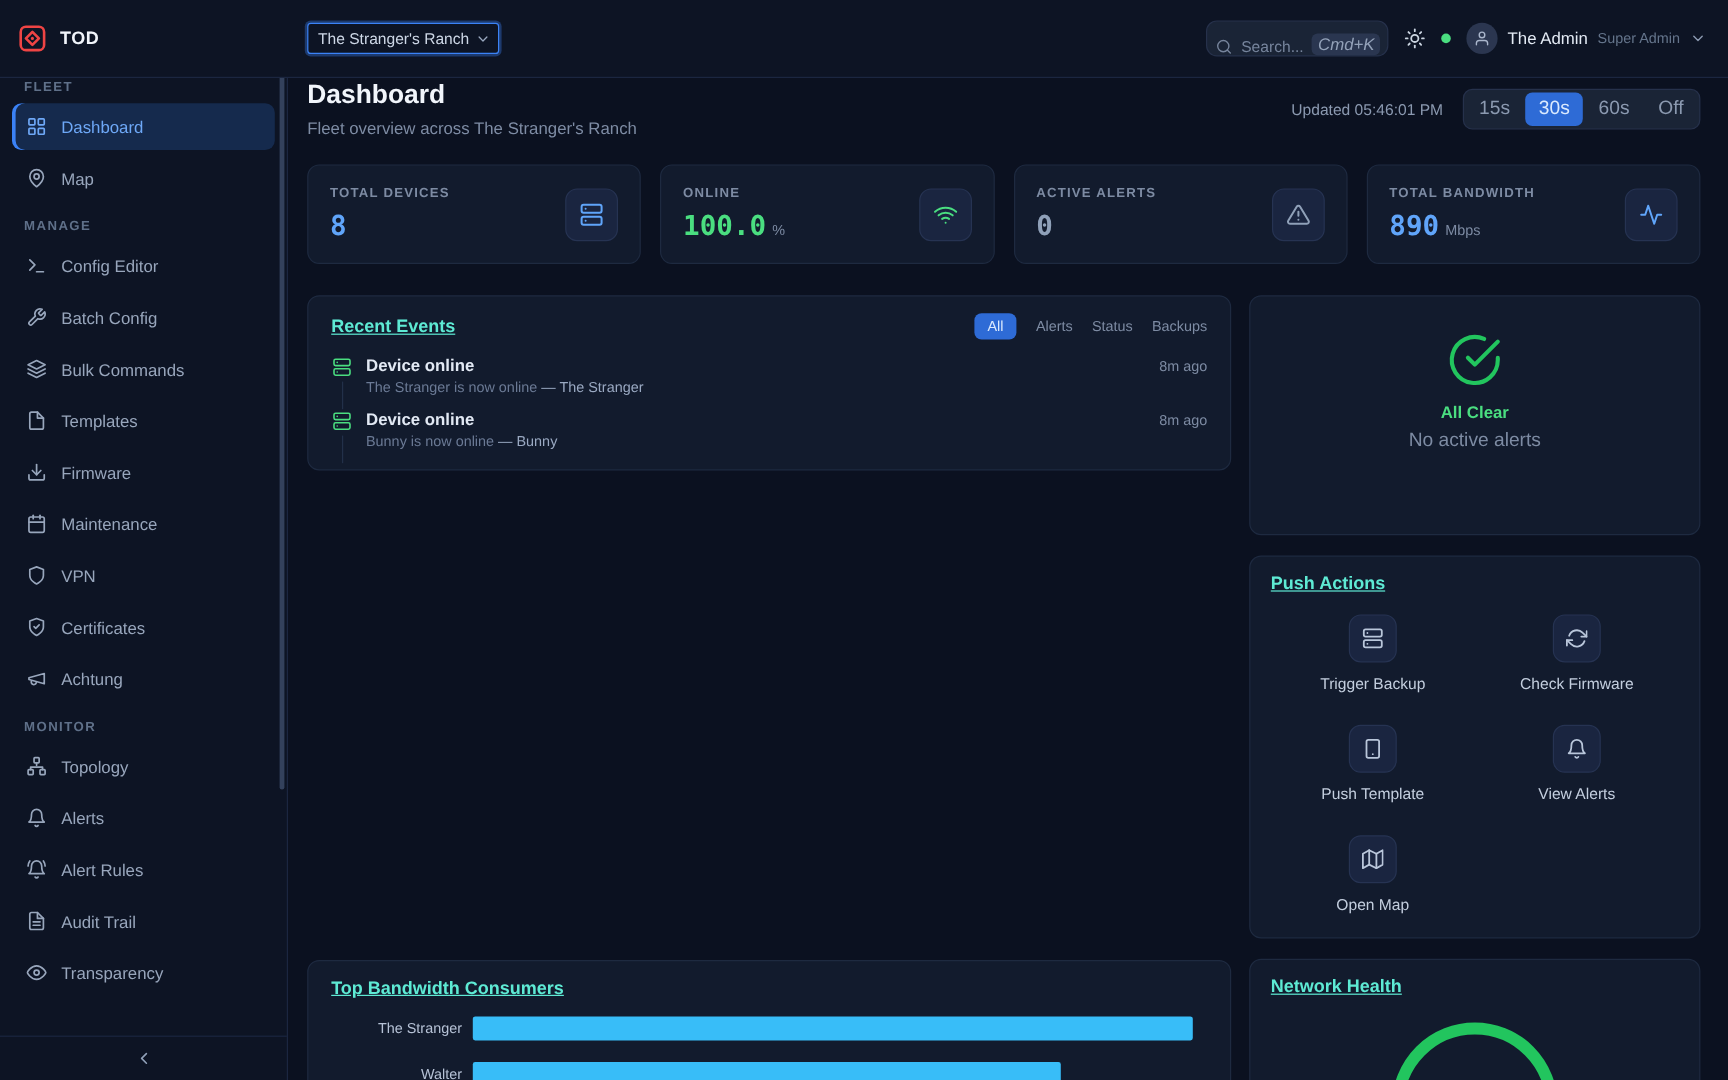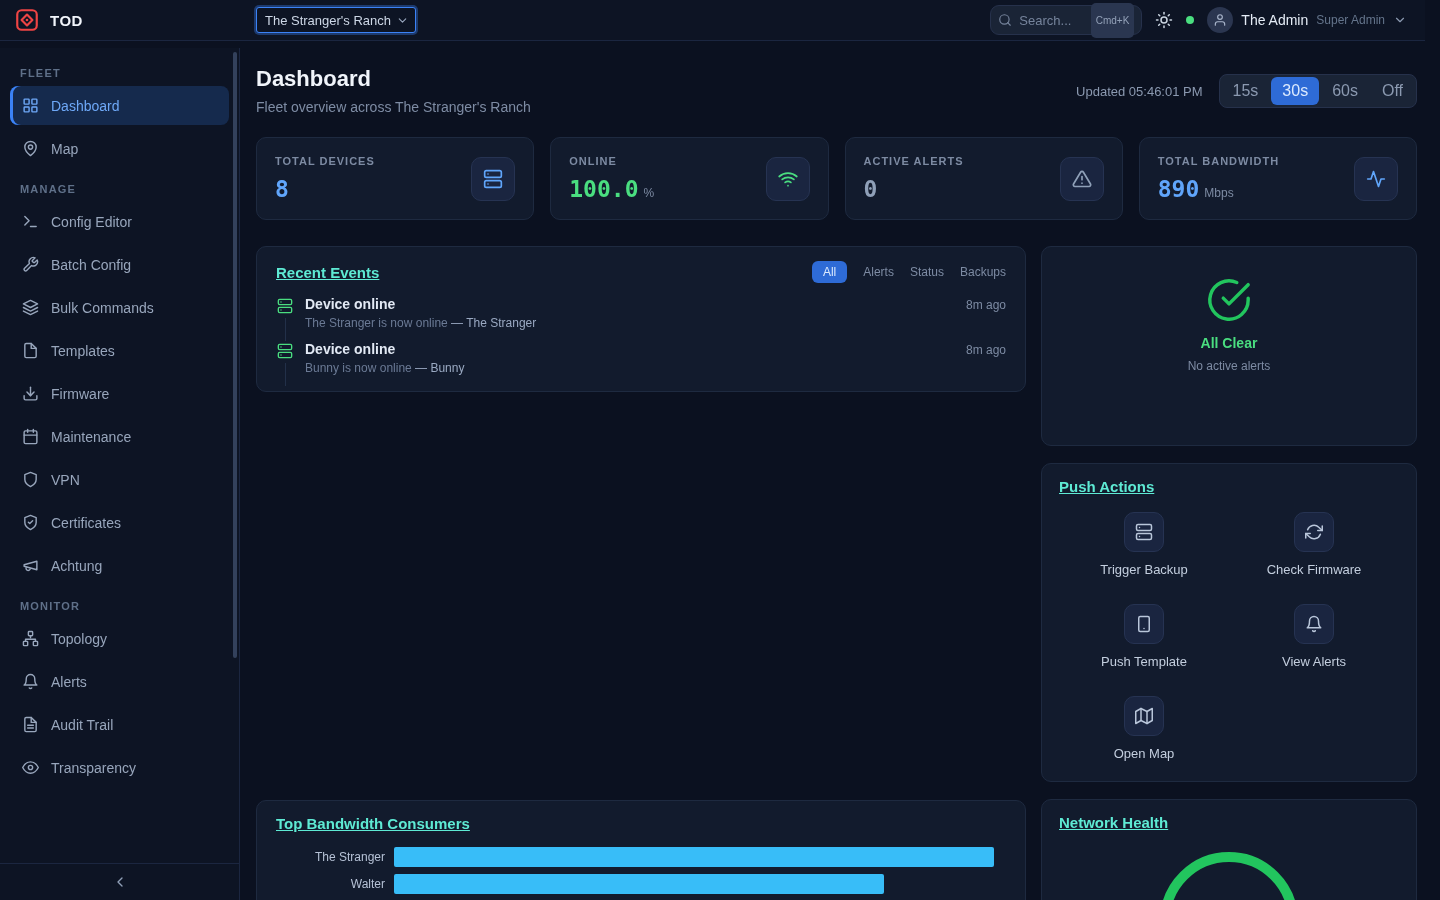--- a/index.html
+++ b/index.html
@@ -7,44 +7,44 @@
   body {
     background: #0b1120;
     color: #dbe4f0;
     font-family: "Liberation Sans", sans-serif;
     position: relative;
   }
   .ico { display: block; }
 
   
   header {
-    position: absolute; top: 0; left: 0; right: 15px; height: 41px;
+    position: absolute; top: 0; left: 0; right: 0; height: 65px;
     background: #0d1424; border-bottom: 1px solid #1b2640;
     display: flex; align-items: center; z-index: 20;
   }
   .brand { width: 240px; flex: 0 0 240px; display: flex; align-items: center; gap: 10px; padding: 0 14px; }
   .logo .ico { width: 26px; height: 26px; color: #ef4444; }
   .brand-name { font-size: 15px; font-weight: 700; letter-spacing: .5px; color: #f1f5fb; }
   .org-select {
     margin-left: 16px; height: 26px; width: 160px;
     background: #0d1424; border: 1px solid #3b82f6; border-radius: 3px;
     box-shadow: 0 0 0 2px rgba(59,130,246,.35);
     display: flex; align-items: center; justify-content: space-between;
     padding: 0 6px 0 8px; font-size: 13px; color: #cdd7e6; cursor: pointer;
   }
   .org-select .ico { width: 13px; height: 13px; color: #9aa8bf; }
   .spacer { flex: 1; }
   .right-cluster { display: flex; align-items: center; gap: 13px; padding-right: 18px; }
   .searchbox {
     width: 152px; height: 30px; background: #1a2436; border: 1px solid #26314b;
-    border-radius: 9px; display: flex; align-items: center; gap: 7px; padding: 0 7px;
+    border-radius: 9px; display: flex; align-items: flex-end; gap: 7px; padding: 0 7px;
     color: #76849c; font-size: 13px; cursor: text;
   }
   .searchbox .ico { width: 14px; height: 14px; }
-  .kbd { margin-left: auto; background: #2a3650; border-radius: 5px; padding: 12px 5px; font-size: 10px; color: #93a1b8; }
+  .kbd { margin-left: auto; background: #2a3650; border-radius: 5px; padding: 1px 5px; font-size: 14px; color: #93a1b8; font-style: italic; }
   .iconbtn { background: none; border: none; color: #cbd5e1; cursor: pointer; display: grid; place-items: center; }
   .iconbtn .ico { width: 18px; height: 18px; }
   .status-dot { width: 8px; height: 8px; border-radius: 50%; background: #4ade80; }
   .userchip { display: flex; align-items: center; gap: 8px; cursor: pointer; }
   .avatar { width: 26px; height: 26px; border-radius: 50%; background: #2b3650; display: grid; place-items: center; color: #aab6cc; }
   .avatar .ico { width: 14px; height: 14px; }
   .uname { font-size: 14px; color: #e4ebf5; }
   .urole { font-size: 12px; color: #64748b; }
   .userchip > .chev .ico { width: 14px; height: 14px; color: #8b99b0; }
 
@@ -113,30 +113,30 @@
   .ev-line { width: 1px; flex: 1; background: #223049; margin-top: 4px; min-height: 10px; }
   .ev-body { flex: 1; padding-bottom: 11px; }
   .ev-top { display: flex; justify-content: space-between; align-items: baseline; }
   .ev-title { font-size: 14px; font-weight: 600; color: #e2e9f4; }
   .ev-time { font-size: 12px; color: #7d8ba3; }
   .ev-desc { font-size: 12px; color: #6b7a95; margin-top: 4px; }
   .ev-dev { color: #9aa9c2; }
 
   .chart-card { margin-top: 408px; height: 280px; padding: 14px 19px; }
   #bars { margin-top: 15px; }
-  .bar-row { display: flex; align-items: center; margin-bottom: 7px; }
+  .bar-row { display: flex; align-items: center; margin-bottom: 18px; }
   .bar-label { width: 118px; flex: 0 0 118px; text-align: right; padding-right: 9px; font-size: 12px; color: #b6c2d6; }
   .bar-track { flex: 1; height: 20px; }
   .bar-fill { height: 20px; background: #38bdf8; border-radius: 2px; }
 
   .alert-card { height: 200px; padding: 14px 17px; }
   .alert-center { display: flex; flex-direction: column; align-items: center; margin-top: 16px; }
   .big-check .ico { width: 46px; height: 46px; color: #22c55e; stroke-width: 1.8; }
   .all-clear { font-size: 14px; font-weight: 600; color: #4ade80; margin-top: 12px; }
-  .no-alerts { font-size: 12px; color: #7d8ba3; margin-top: 8px; }
+  .no-alerts { font-size: 16px; color: #7d8ba3; margin-top: 8px; }
 
   .qa-card { height: 319px; padding: 14px 17px; }
   .qa-grid { display: grid; grid-template-columns: 1fr 1fr; row-gap: 27px; margin-top: 17px; }
   .qa { display: flex; flex-direction: column; align-items: center; gap: 10px; cursor: pointer; }
   .qa-btn { width: 40px; height: 40px; border-radius: 10px; background: #1a2540; border: 1px solid #263352; display: grid; place-items: center; color: #b9c6da; }
   .qa-btn .ico { width: 18px; height: 18px; }
   .qa-label { font-size: 13px; color: #c3cede; }
 
   .nh-card { height: 280px; padding: 14px 17px; }
   .gauge {
@@ -314,20 +314,29 @@
         </div>
         <div class="sb-item">
           <svg class="ico" viewBox="0 0 24 24" fill="none" stroke="currentColor" stroke-width="2" stroke-linecap="round" stroke-linejoin="round">
             <path d="M18 8A6 6 0 0 0 6 8c0 7-3 9-3 9h18s-3-2-3-9"></path>
             <path d="M13.73 21a2 2 0 0 1-3.46 0"></path>
           </svg>
           <span>Alerts</span>
         </div>
         <div class="sb-item">
           <svg class="ico" viewBox="0 0 24 24" fill="none" stroke="currentColor" stroke-width="2" stroke-linecap="round" stroke-linejoin="round">
+            <path d="M18 8A6 6 0 0 0 6 8c0 7-3 9-3 9h18s-3-2-3-9"></path>
+            <path d="M13.73 21a2 2 0 0 1-3.46 0"></path>
+            <path d="M4 2C2.8 3.7 2 5.7 2 8"></path>
+            <path d="M22 8c0-2.3-.8-4.3-2-6"></path>
+          </svg>
+          <span>Alert Rules</span>
+        </div>
+        <div class="sb-item">
+          <svg class="ico" viewBox="0 0 24 24" fill="none" stroke="currentColor" stroke-width="2" stroke-linecap="round" stroke-linejoin="round">
             <path d="M13 2H6a2 2 0 0 0-2 2v16a2 2 0 0 0 2 2h12a2 2 0 0 0 2-2V9z"></path>
             <polyline points="13 2 13 9 20 9"></polyline>
             <line x1="8" y1="13" x2="16" y2="13"></line>
             <line x1="8" y1="17" x2="16" y2="17"></line>
           </svg>
           <span>Audit Trail</span>
         </div>
         <div class="sb-item">
           <svg class="ico" viewBox="0 0 24 24" fill="none" stroke="currentColor" stroke-width="2" stroke-linecap="round" stroke-linejoin="round">
             <path d="M1 12s4-8 11-8 11 8 11 8-4 8-11 8-11-8-11-8z"></path>

